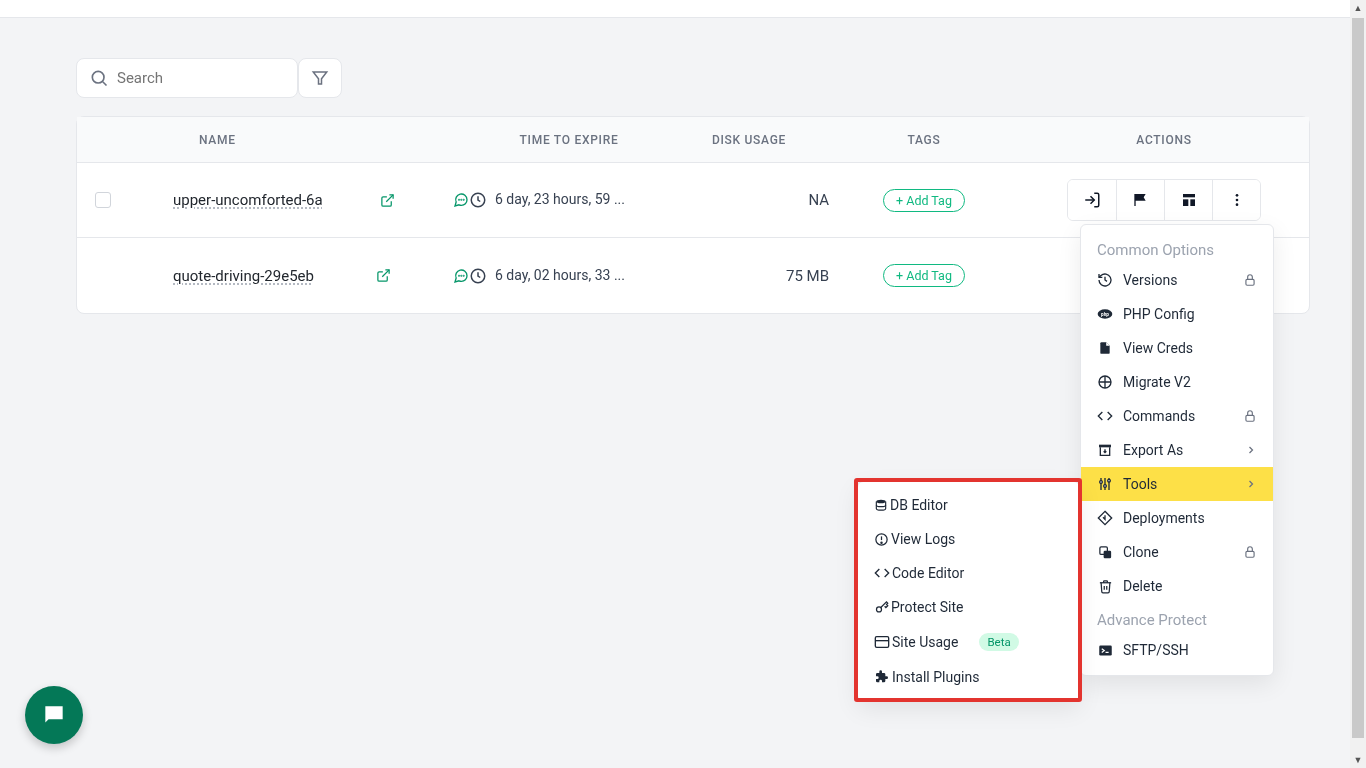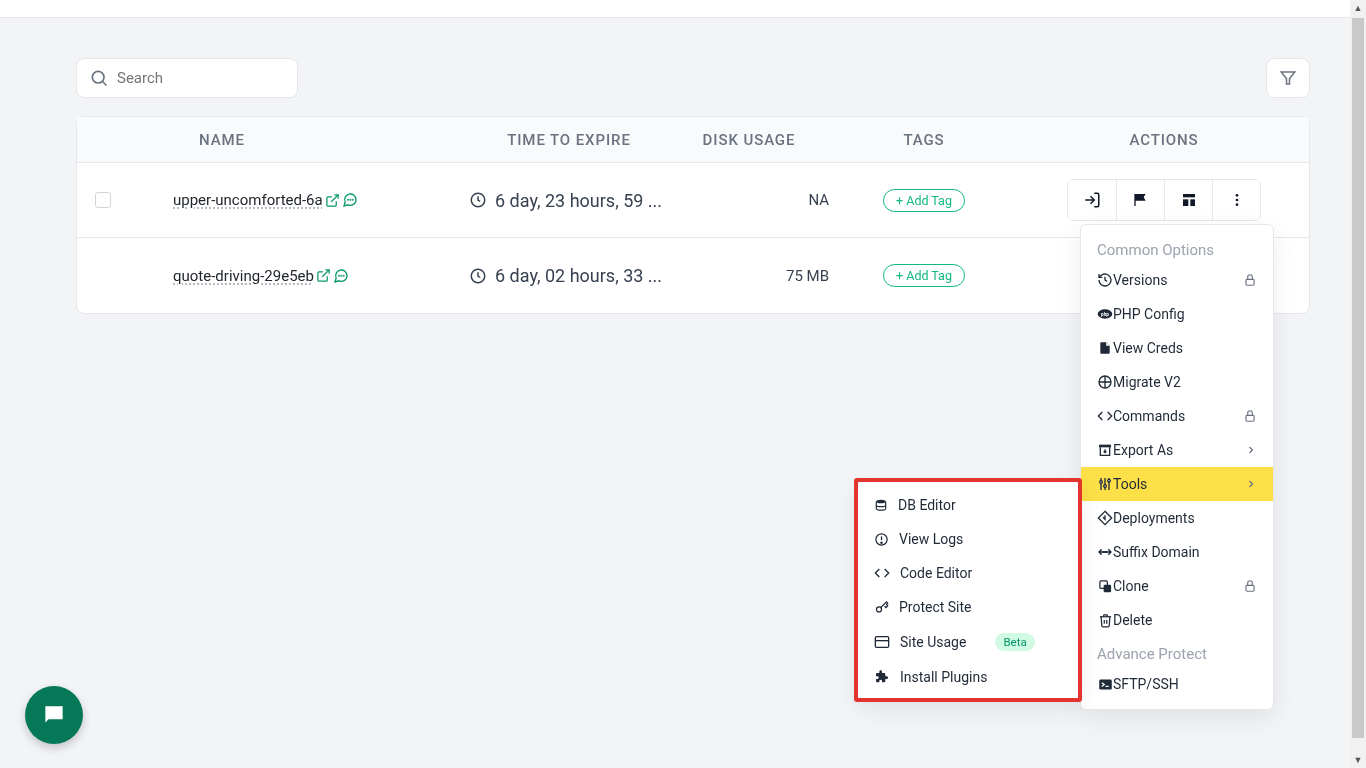--- a/index.html
+++ b/index.html
@@ -1,59 +1,59 @@
 <!DOCTYPE html>
 <html><head>
 <meta charset="utf-8">
 <style>
   * { margin: 0; padding: 0; box-sizing: border-box; font-family: -apple-system, BlinkMacSystemFont, "Segoe UI", Roboto, Helvetica, Arial, sans-serif; }
   body { background: #f3f4f6; width: 1366px; height: 768px; overflow: hidden; position: relative; }
   .topbar { height: 18px; background: #fff; border-bottom: 1px solid #e5e7eb; }
   .content { padding: 40px 56px 0 76px; }
-  .toolbar-row { display:flex; justify-content:space-between; margin-bottom: 18px;}
+  .toolbar-row { display:flex; justify-content:flex-start; margin-bottom: 18px;}
   .search-box { width: 222px; height: 40px; background:#fff; border:1px solid #e5e7eb; border-radius:8px; display:flex; align-items:center; padding:0 12px; }
   .search-box input { border:none; outline:none; font-size:15px; color:#374151; flex:1; background:transparent; }
   .search-box svg, .filter-box svg { flex-shrink:0; }
   .filter-box { width:44px; height:40px; background:#fff; border:1px solid #e5e7eb; border-radius:8px; display:flex; align-items:center; justify-content:center; }
   .table { background:#fff; border:1px solid #e5e7eb; border-radius:8px; overflow:visible; }
   .thead { display:flex; background:#f9fafb; border-bottom:1px solid #e5e7eb; height:46px; align-items:center; }
-  .th { font-size:15px; color:#6b7280; letter-spacing:0.06em; font-weight:500; text-align:center; }
+  .th { font-size:12px; color:#6b7280; letter-spacing:0.06em; font-weight:500; text-align:center; }
   .col-check{ width:52px; }
   .col-name{ width:340px; text-align:left; padding-left:70px;}
   .col-time{ width:200px;}
   .col-disk{ width:160px;}
   .col-tags{ width:190px;}
   .col-actions{ flex:1; text-align:center;}
   .row { display:flex; align-items:center; height:75px; border-bottom:1px solid #e5e7eb; position:relative; }
   .row:last-child{ border-bottom:none; }
   .cell-check{ width:52px; display:flex; justify-content:center;}
   .checkbox{ width:16px; height:16px; border:1.5px solid #d1d5db; border-radius:3px; background:#fff;}
-  .cell-name{ width:340px; display:flex; align-items:center; gap:2px; padding-left:44px;}
+  .cell-name{ width:340px; display:flex; align-items:center; gap:2px; padding-left:44px;justify-content:space-between;}
   .site-name{ font-size:15px; color:#22272e; text-decoration: underline dotted #9ca3af; text-underline-offset:3px; cursor:pointer;}
   .ext-icon{ color:#059669; display:inline-flex;}
   .chat-icon{ color:#059669; display:inline-flex;}
-  .cell-time{ width:200px; display:flex; align-items:center; gap:8px; color:#374151; font-size:18px; justify-content:flex-start;}
+  .cell-time{ width:200px; display:flex; align-items:flex-start; gap:8px; color:#374151; font-size:14px; justify-content:flex-start;}
   .cell-disk{ width:160px; text-align:right; font-size:15px; color:#374151;}
   .cell-tags{ width:190px; display:flex; justify-content:center;}
   .add-tag{ border:1px solid #10b981; color:#10b981; background:#fff; border-radius:14px; padding:3px 12px; font-size:12.5px; cursor:pointer;}
   .cell-actions{ flex:1; display:flex; justify-content:center;}
   .action-group{ display:inline-flex; border:1px solid #e5e7eb; border-radius:6px; overflow:hidden;}
   .action-btn{ width:48px; height:40px; background:#fff; display:flex; align-items:center; justify-content:center; color:#111827; cursor:pointer; }
   .action-btn + .action-btn{ border-left:1px solid #e5e7eb; }
 
   .menu{ position:absolute; top:224px; left:1080px; width:194px; background:#fff; border:1px solid #e5e7eb; border-radius:6px; box-shadow:0 8px 24px rgba(0,0,0,0.08); padding:8px 0;}
   .menu-section-label{ font-size:15px; color:#9ca3af; padding:8px 16px 4px 16px;}
-  .menu-item{ display:flex; align-items:center; padding:9px 16px; font-size:14px; color:#1f2937; cursor:pointer; position:relative;}
+  .menu-item{ display:flex; align-items:center; gap:10px; padding:9px 16px; font-size:14px; color:#1f2937; cursor:pointer; position:relative;}
   .menu-item.hovered{ background:#fde047;}
   .menu-item .mi-icon{ width:16px; height:16px; display:inline-flex; align-items:center; justify-content:center; color:#1f2937;}
   .menu-item .mi-right{ margin-left:auto; color:#6b7280; }
   .lock{ color:#6b7280; }
 
   .submenu{ position:absolute; top:481px; left:857px; width:223px; background:#fff; border:1px solid #e5e7eb; border-radius:6px; box-shadow:0 8px 24px rgba(0,0,0,0.08); padding:6px 0;}
-  .submenu-item{ display:flex; align-items:center; gap:10px; padding:9px 16px; font-size:14px; color:#1f2937; cursor:pointer;}
+  .submenu-item{ display:flex; align-items:center; gap:2px; padding:9px 16px; font-size:14px; color:#1f2937; cursor:pointer;}
   .badge-beta{ background:#d1fae5; color:#059669; font-size:11.5px; border-radius:10px; padding:2px 8px; margin-left:19px;}
   .highlight-box{ position:absolute; top:478px; left:854px; width:228px; height:224px; border:4px solid #e3342f; border-radius:3px; pointer-events:none;}
   .chat-fab{ position:absolute; left:25px; bottom:24px; width:58px; height:58px; border-radius:50%; background:#047857; display:flex; align-items:center; justify-content:center; color:#fff; box-shadow:0 4px 10px rgba(0,0,0,0.2); cursor:pointer;}
   .scrollbar{ position:absolute; right:0; top:0; width:16px; height:768px; background:#f1f1f1;}
   .scrollbar .thumb{ position:absolute; right:2px; top:18px; width:12px; height:720px; background:#c9c9c9; border-radius:0;}
   .scrollbar .arrow{ position:absolute; right:0; width:16px; height:16px; display:flex; align-items:center; justify-content:center; color:#555; font-size:9px;}
   .scrollbar .arrow.up{ top:0;} .scrollbar .arrow.down{ bottom:0;}
   svg{ display:block; }
 </style>
 </head>
@@ -292,29 +292,20 @@
     <span class="mi-icon">
         <svg width="16" height="16" viewBox="0 0 24 24" fill="none" stroke="currentColor" stroke-width="2">
           <polygon points="12 2 22 12 12 22 2 12 12 2"></polygon>
           <polyline points="12 8 12 14 9 11"></polyline>
         </svg>
       </span>
     <span>Deployments</span>
   </div>
   <div class="menu-item">
     <span class="mi-icon">
-        <svg width="16" height="16" viewBox="0 0 24 24" fill="none" stroke="currentColor" stroke-width="2">
-          <path d="M7 16l-4-4 4-4M3 12h13"></path>
-          <path d="M17 8l4 4-4 4M21 12H8"></path>
-        </svg>
-      </span>
-    <span>Suffix Domain</span>
-  </div>
-  <div class="menu-item">
-    <span class="mi-icon">
         <svg width="15" height="15" viewBox="0 0 24 24" fill="currentColor">
           <rect x="9" y="9" width="12" height="12" rx="2"></rect>
           <rect x="3" y="3" width="12" height="12" rx="2" fill="none" stroke="currentColor" stroke-width="2"></rect>
         </svg>
       </span>
     <span>Clone</span>
     <span class="mi-right lock">
         <svg width="14" height="14" viewBox="0 0 24 24" fill="none" stroke="currentColor" stroke-width="2">
           <rect x="5" y="11" width="14" height="10" rx="2"></rect>
           <path d="M8 11V7a4 4 0 0 1 8 0v4"></path>

